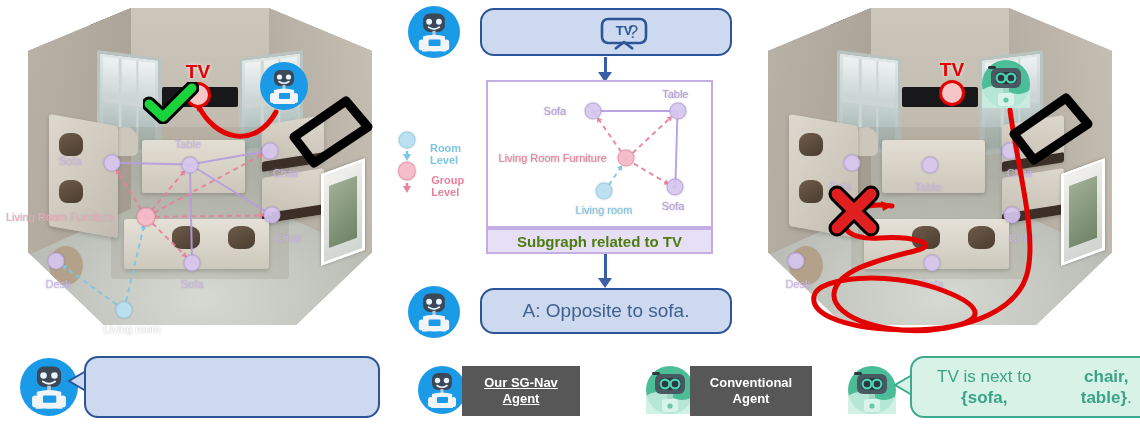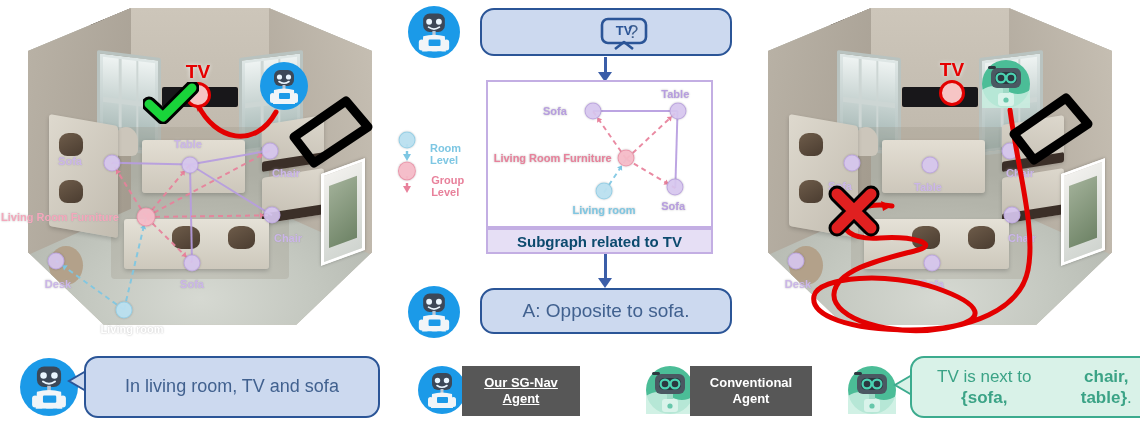--- a/index.html
+++ b/index.html
@@ -71,21 +71,21 @@
   .ovl{position:absolute;inset:0;pointer-events:none;}
   .node{position:absolute;border-radius:50%;transform:translate(-50%,-50%);
         box-shadow:0 0 2px rgba(0,0,0,.25);}
   .n-obj{width:15px;height:15px;background:rgba(214,198,238,.92);
          border:1px solid rgba(186,164,220,.95);}
   .n-grp{width:17px;height:17px;background:rgba(244,186,199,.95);
          border:1px solid rgba(232,150,170,.95);}
   .n-room{width:15px;height:15px;background:rgba(185,223,239,.95);
          border:1px solid rgba(150,205,228,.95);}
   .nlabel{position:absolute;transform:translate(-50%,-50%);
-          font-weight:bold;font-size:11px;white-space:nowrap;
+          font-weight:normal;font-size:11px;white-space:nowrap;
           text-shadow:0 0 3px rgba(255,255,255,.55),0 0 2px rgba(0,0,0,.35);}
   .lab-obj{color:#cbb6e8;}
   .lab-grp{color:#f4a7bb;}
   .lab-room{color:#ffffff;}
 
   
   .tv-text{position:absolute;color:#e60000;font-weight:bold;font-size:19px;
            transform:translate(-50%,-50%);
            text-shadow:0 0 4px rgba(255,255,255,.75);}
   .tv-dot{position:absolute;width:20px;height:20px;border-radius:50%;
@@ -94,21 +94,21 @@
   
   .bubble{position:absolute;border-radius:14px;display:flex;align-items:center;
           justify-content:center;text-align:center;box-sizing:border-box;}
   .bub-blue{background:#ccd9ef;border:2px solid #2b5597;color:#41618f;}
   .bub-green{background:#d9f2e8;border:2px solid #3cab8e;color:#3ba386;}
 
   .panel{position:absolute;box-sizing:border-box;background:#fff;
          border:2px solid #c3aee3;}
   .panel-foot{position:absolute;box-sizing:border-box;background:#e6dff5;
          border:2px solid #c3aee3;display:flex;align-items:center;
-         justify-content:center;color:#0c4a6e;font-weight:bold;font-size:15px;}
+         justify-content:center;color:#4d7c0f;font-weight:bold;font-size:15px;}
 
   .legend-row{position:absolute;display:flex;align-items:center;gap:7px;}
   .legend-txt{font-weight:bold;font-size:11px;margin-top:11px;}
 
   .agent-tag{position:absolute;background:#575757;color:#fff;font-weight:bold;
         font-size:13px;display:flex;align-items:center;justify-content:center;
         text-align:center;line-height:1.25;}
 
   .arrow-v{position:absolute;background:#3b5ea8;width:3px;}
   .arrow-head{position:absolute;width:0;height:0;
@@ -403,21 +403,20 @@
   <rect x="19" y="31" width="11" height="6" rx="1" fill="#1b9ae8"></rect>
   <rect x="10" y="31" width="5" height="10" rx="2.5" fill="#f1f5f8"></rect>
   <rect x="33" y="31" width="5" height="10" rx="2.5" fill="#f1f5f8"></rect>
   <rect x="17" y="42" width="6" height="4" rx="1.6" fill="#1b9ae8"></rect>
   <rect x="26" y="42" width="6" height="4" rx="1.6" fill="#1b9ae8"></rect>
 </svg>
 <svg class="abs" style="left:66px;top:368px;" width="22" height="26">
   <path d="M20,3 L3,13 L20,23" fill="#ccd9ef" stroke="#2b5597" stroke-width="2"></path>
 </svg>
 <div class="bubble bub-blue" style="left:84px;top:356px;width:296px;height:62px;flex-direction:column;line-height:1.2;">
-  <span style="font-size:18px;">In living room, TV and sofa</span>
 </div>
 
 <svg class="abs" style="left:418px;top:366px;" width="48" height="48" viewBox="0 0 48 48">
   <circle cx="24" cy="24" r="24" fill="#1b9ae8"></circle>
   <rect x="14" y="7" width="20" height="17" rx="6" fill="#3c4858"></rect>
   <circle cx="19.5" cy="14.5" r="2.7" fill="#eaf6ff"></circle>
   <circle cx="28.5" cy="14.5" r="2.7" fill="#eaf6ff"></circle>
   <path d="M19,19.5 q5,3.5 10,0" stroke="#eaf6ff" stroke-width="1.6" fill="none" stroke-linecap="round"></path>
   <rect x="22.5" y="23" width="3" height="4" fill="#b9c6d4"></rect>
   <path d="M14,28 q10,-3 20,0 l1,14 l-22,0 z" fill="#f1f5f8"></path>

